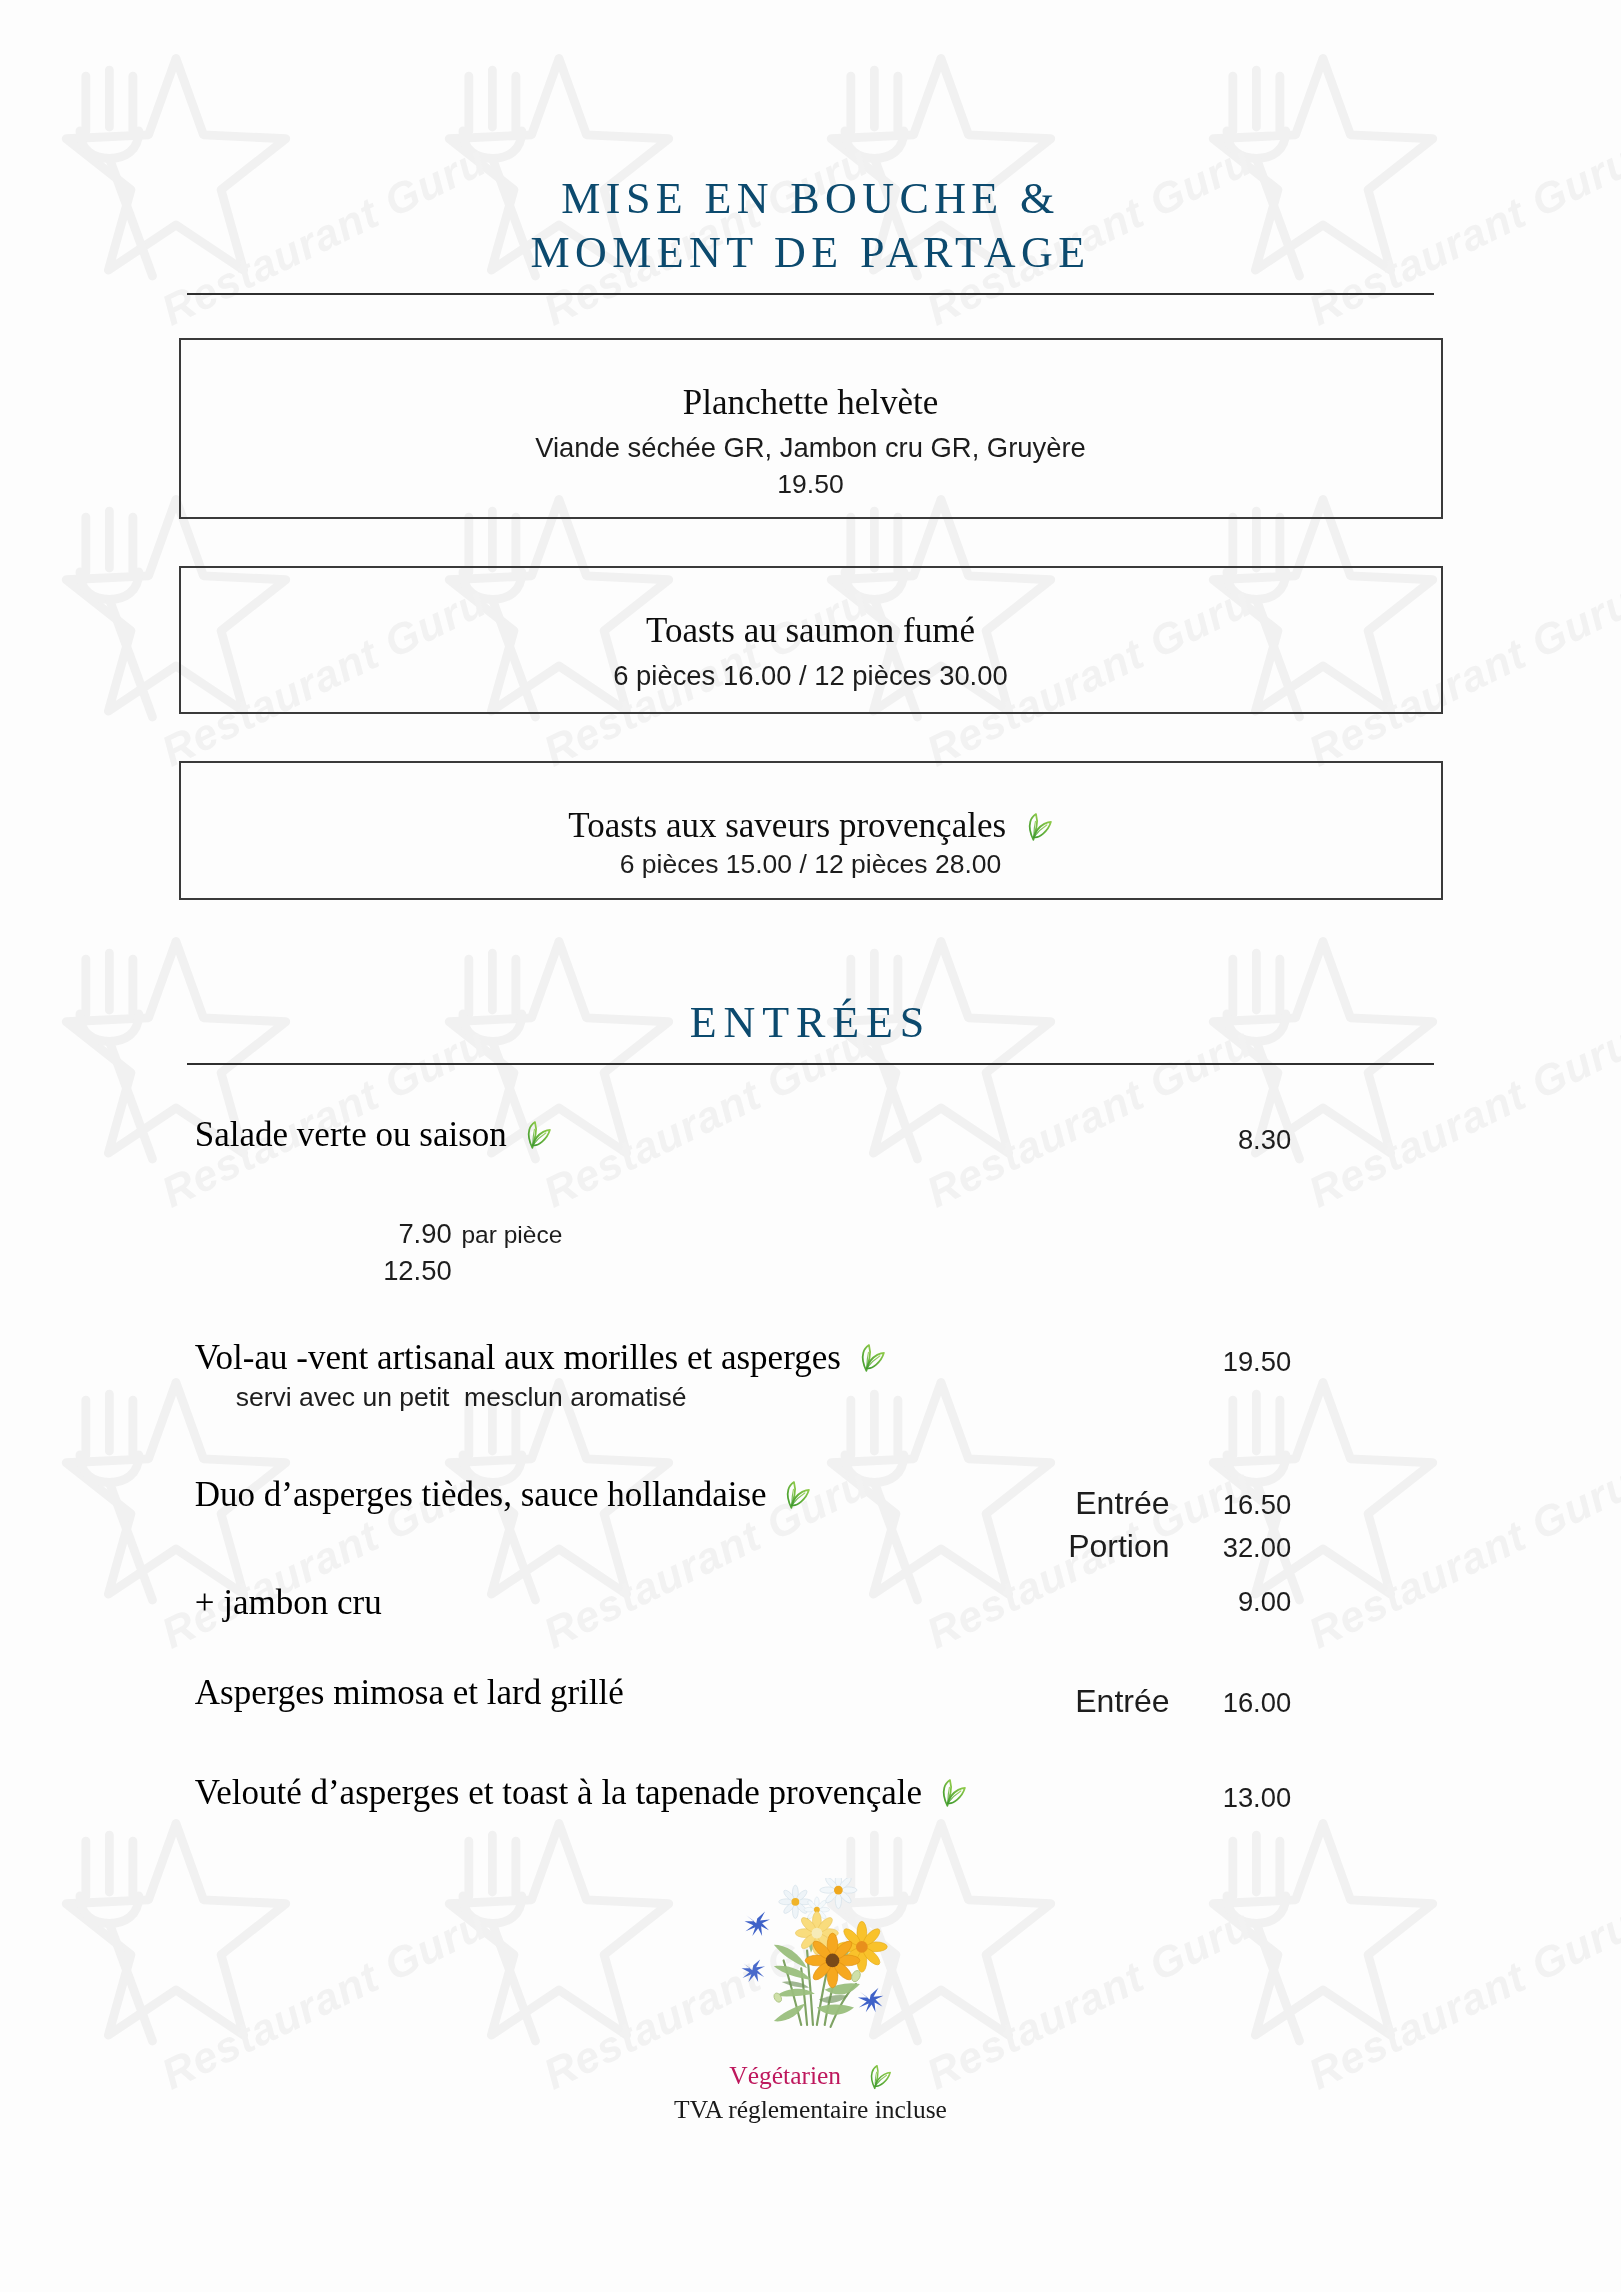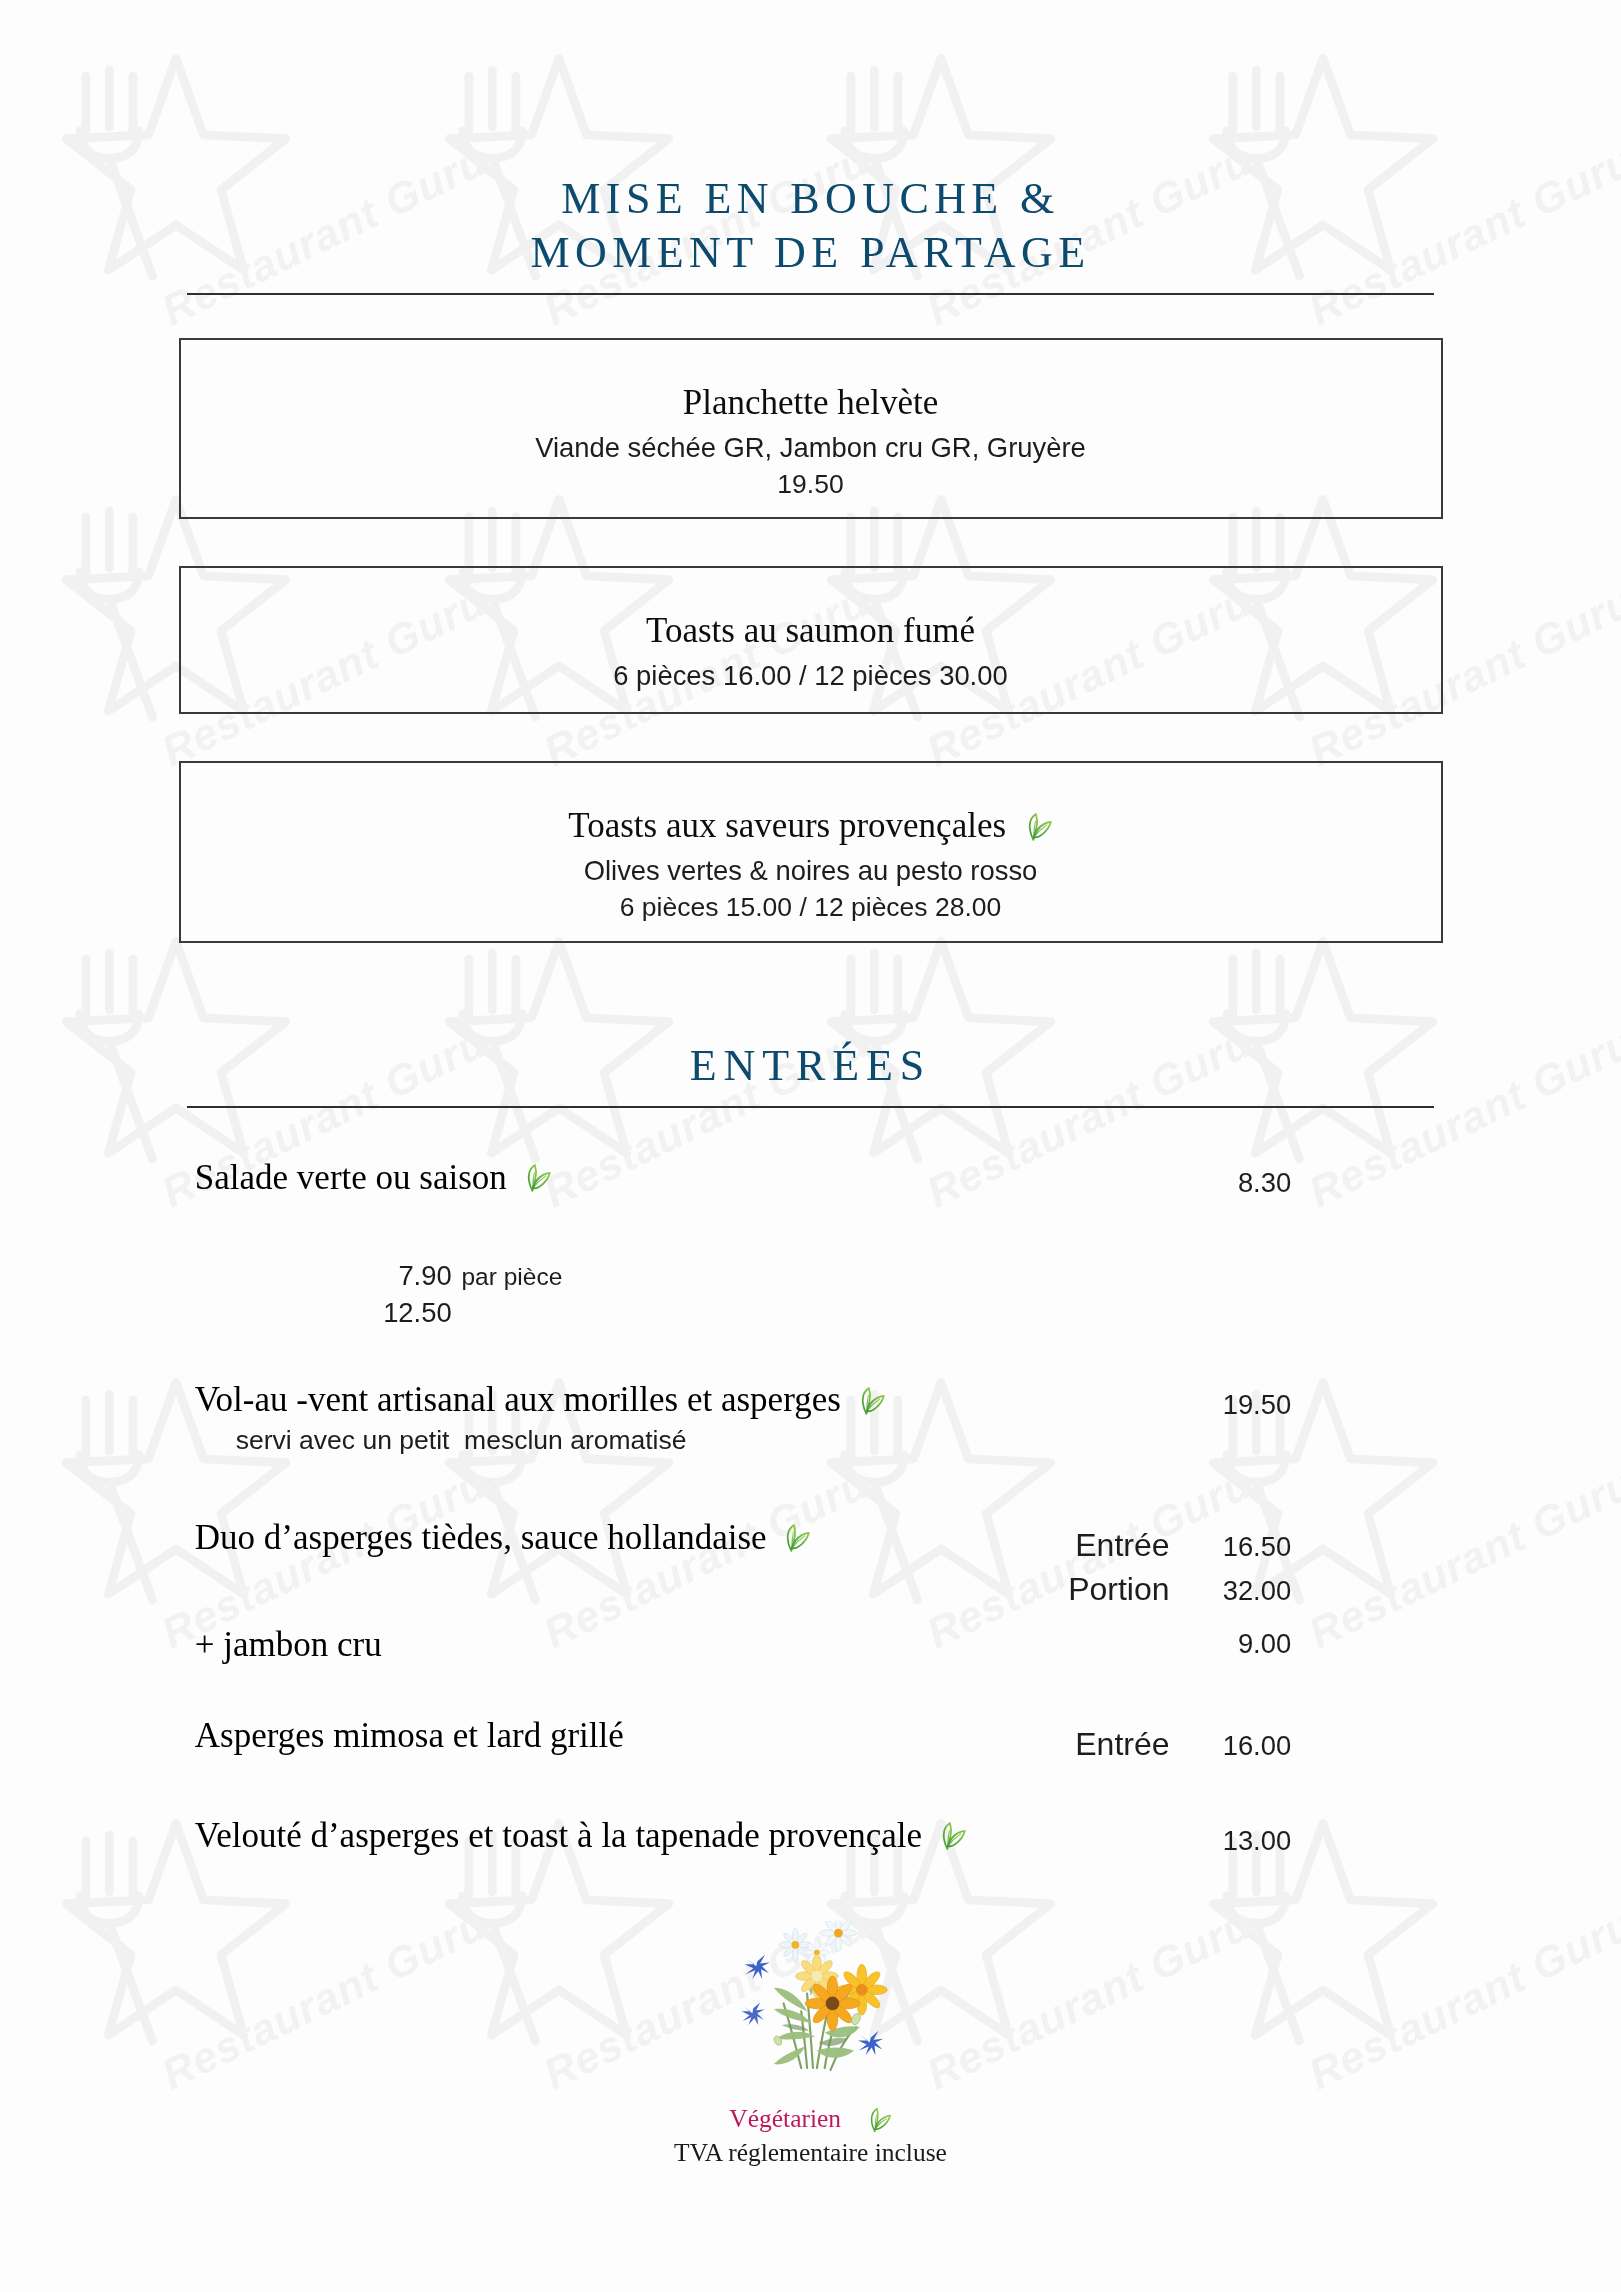--- a/index.html
+++ b/index.html
@@ -382,21 +382,20 @@
                 <stop offset="1" stop-color="#8fcb4a"></stop>
               </linearGradient>
             </defs>
             <path d="M26 56 C20 44 17 32 20 21 C22 13 28 8 31 6 C33 13 34 22 32 31 C30 40 28 48 26 56 Z" fill="none" stroke="url(#lg1)" stroke-width="3.4" stroke-linejoin="round"></path>
             <path d="M27 51 C30 39 38 30 47 25 C53 22 58 21 60 21 C58 28 53 37 45 44 C38 50 32 52 27 51 Z" fill="none" stroke="url(#lg1)" stroke-width="3.4" stroke-linejoin="round"></path>
             <path d="M27 50 C33 42 41 34 52 27" fill="none" stroke="url(#lg1)" stroke-width="2.4" stroke-linecap="round" opacity="0.85"></path>
             <path d="M27 47 C27 38 28 29 30 20" fill="none" stroke="url(#lg1)" stroke-width="2.2" stroke-linecap="round" opacity="0.85"></path>
           </svg>
         </span>
       </div>
-      <div class="share-desc">Olives vertes &amp; noires au pesto rosso</div>
       <div class="share-price">6 pièces 15.00 / 12 pièces 28.00</div>
     </div>
 
     <div class="section-head" style="padding-top:96px;">
       <div class="title" style="letter-spacing:6.9px;">ENTRÉES</div>
       <div class="rule"></div>
     </div>
 
     <div class="entree-list" style="margin-top:49px;">
 

